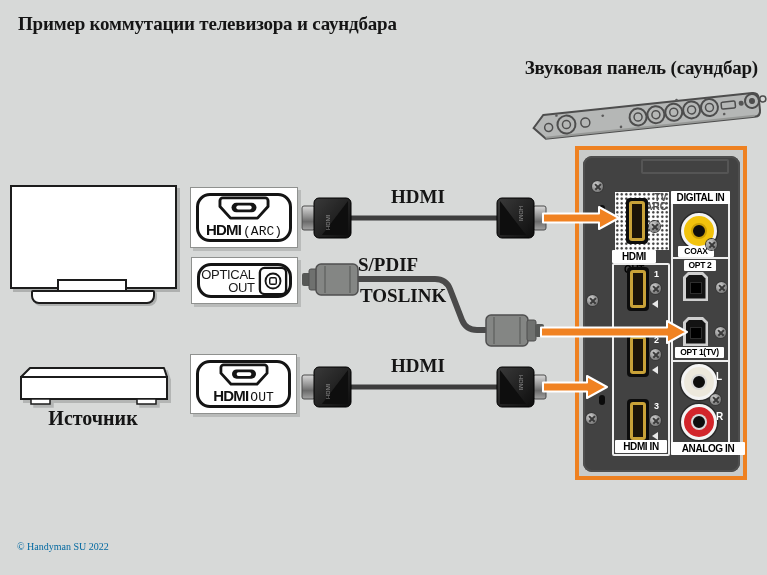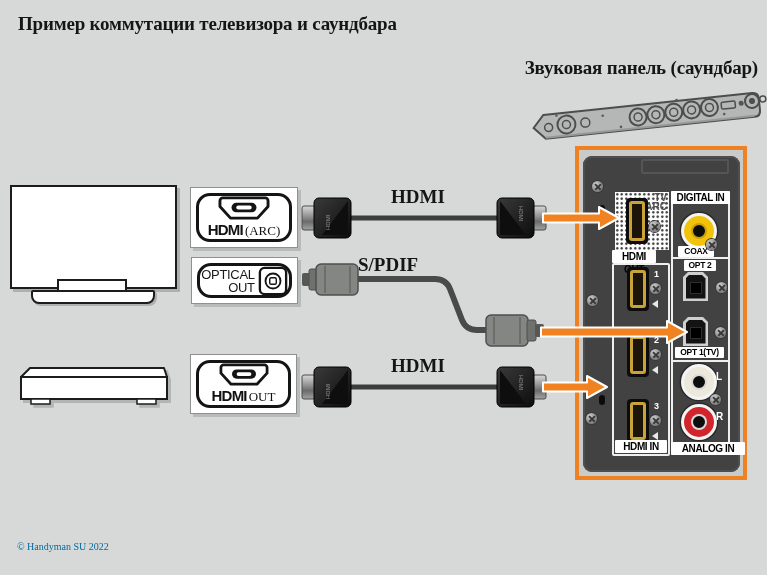--- a/index.html
+++ b/index.html
@@ -9,21 +9,21 @@
   .h1{font-weight:bold;font-size:19px;letter-spacing:-0.2px;}
   .devlab{font-weight:bold;font-size:20px;text-align:center;}
   .cablelab{font-weight:bold;font-size:19px;}
   .copyright{font-size:10px;color:#0369a1;}
   
   .icobox{background:#fff;border:1px solid #8f918f;box-shadow:3px 3px 0 #b9bbba;box-sizing:border-box;}
   .icoinner{position:absolute;left:5px;right:5px;top:5px;bottom:5px;border:3px solid #141414;border-radius:14px;
             display:flex;flex-direction:column;align-items:center;justify-content:center;}
   .icoinner.row{flex-direction:row;gap:3px;}
   .hdmi-word{font-family:"Liberation Sans",sans-serif;font-weight:bold;font-size:15px;letter-spacing:-0.8px;color:#111;}
-  .hdmi-suffix{font-family:Liberation Serif, serif;font-size:13px;color:#111;margin-left:2px;}
+  .hdmi-suffix{font-family:Liberation Mono, monospace;font-size:13px;color:#111;margin-left:2px;}
   .optical-txt{font-family:"Liberation Sans",sans-serif;font-size:13px;line-height:13px;color:#1a1a1a;text-align:right;letter-spacing:-0.3px;}
   
   .frame{border:4px solid #ee8121;background:#c9cbca;box-sizing:border-box;}
   .panel{background:#424242;border-radius:9px;box-shadow:inset 0 0 0 2px #4e4e4e;}
   .plab{position:absolute;background:#fff;color:#000;font-family:"Liberation Sans",sans-serif;font-weight:bold;
         font-size:10px;line-height:13px;height:13px;text-align:center;letter-spacing:-0.4px;border-radius:1px;}
   .plab-sm{position:absolute;background:#fff;color:#000;font-family:"Liberation Sans",sans-serif;font-weight:bold;
         font-size:8.5px;line-height:11px;height:11px;text-align:center;letter-spacing:-0.3px;border-radius:1px;}
   .wbox{position:absolute;border:2px solid #efefef;border-radius:2px;box-sizing:border-box;}
   .wline{position:absolute;background:#efefef;height:2px;}
@@ -105,20 +105,21 @@
   <div class="a" style="left:10px;top:185px;width:163px;height:100px;background:#fff;border:2px solid #1c1c1c;box-shadow:3px 3px 0 #aeb0af;"></div>
   <div class="a" style="left:57px;top:279px;width:66px;height:11px;background:#fff;border:2px solid #1c1c1c;"></div>
   <div class="a" style="left:31px;top:290px;width:120px;height:10px;background:#fff;border:2px solid #1c1c1c;border-radius:2px 2px 8px 8px;box-shadow:2px 2px 0 #aeb0af;"></div>
 
   <svg class="a" style="left:18px;top:365px;filter:drop-shadow(3px 3px 0 #b3b5b4);" width="152" height="42" viewBox="0 0 152 42">
     <polygon points="3,12 12,3 146,3 149,12" fill="#fff" stroke="#1c1c1c" stroke-width="2" stroke-linejoin="round"></polygon>
     <rect x="3" y="12" width="146" height="22" fill="#fff" stroke="#1c1c1c" stroke-width="2"></rect>
     <rect x="13" y="34" width="19" height="5" fill="#fff" stroke="#1c1c1c" stroke-width="1.5"></rect>
     <rect x="119" y="34" width="19" height="5" fill="#fff" stroke="#1c1c1c" stroke-width="1.5"></rect>
   </svg>
+  <div class="a devlab" style="left:14px;top:407px;width:158px;">Источник</div>
 
   <div class="a icobox" style="left:190px;top:187px;width:108px;height:61px;">
     <div class="icoinner">
       <svg width="56" height="25" viewBox="0 0 56 26">
         <path d="M6,2 H50 a3,3 0 0 1 3,3 v6 l-11,12 H14 L3,11 V5 a3,3 0 0 1 3,-3 Z" fill="#fff" stroke="#141414" stroke-width="3" stroke-linejoin="round"></path>
         <rect x="15" y="7" width="26" height="10" rx="5" fill="#141414"></rect>
         <rect x="20" y="10" width="16" height="4" rx="2" fill="#fff"></rect>
       </svg>
       <div style="display:flex;align-items:baseline;">
         <span class="hdmi-word">HDMI</span>
@@ -175,20 +176,21 @@
     <rect x="16" y="6" width="42" height="31" rx="5" fill="#848684" stroke="#4f4f4f" stroke-width="1.5"></rect>
     <line x1="25" y1="8" x2="25" y2="35" stroke="#6c6e6c" stroke-width="2"></line>
     <line x1="50" y1="8" x2="50" y2="35" stroke="#6c6e6c" stroke-width="2"></line>
     <rect x="186" y="57" width="42" height="31" rx="5" fill="#848684" stroke="#4f4f4f" stroke-width="1.5"></rect>
     <line x1="194" y1="59" x2="194" y2="86" stroke="#6c6e6c" stroke-width="2"></line>
     <line x1="220" y1="59" x2="220" y2="86" stroke="#6c6e6c" stroke-width="2"></line>
     <rect x="227" y="62" width="9" height="21" rx="2" fill="#6f716f" stroke="#4f4f4f" stroke-width="1"></rect>
     <rect x="235" y="66" width="9" height="13" rx="2" fill="#565856"></rect>
   </svg>
   <div class="a cablelab" style="left:358px;top:254px;">S/PDIF</div>
+  <div class="a cablelab" style="left:360px;top:285px;">TOSLINK</div>
 
   <svg class="a" style="left:300px;top:361px;" width="248" height="52" viewBox="0 0 248 52">
     <line x1="49" y1="26" x2="199" y2="26" stroke="#3d3d3d" stroke-width="5"></line>
     <rect x="2" y="14" width="13" height="24" rx="2" fill="url(#gMetal)" stroke="#4b4b4b" stroke-width="1"></rect>
     <rect x="14" y="6" width="37" height="40" rx="5" fill="url(#gBody)" stroke="#000" stroke-width="1"></rect>
     <path d="M48,9 L22,43 L48,43 Z" fill="#0e0e0e"></path>
     <text x="30" y="38" transform="rotate(-90 30 38)" font-family="Liberation Sans, sans-serif" font-size="6" fill="#8f8f8f">HDMI</text>
     <rect x="233" y="14" width="13" height="24" rx="2" fill="url(#gMetal)" stroke="#4b4b4b" stroke-width="1"></rect>
     <rect x="197" y="6" width="37" height="40" rx="5" fill="url(#gBody)" stroke="#000" stroke-width="1"></rect>
     <path d="M200,9 L226,43 L200,43 Z" fill="#0e0e0e"></path>

